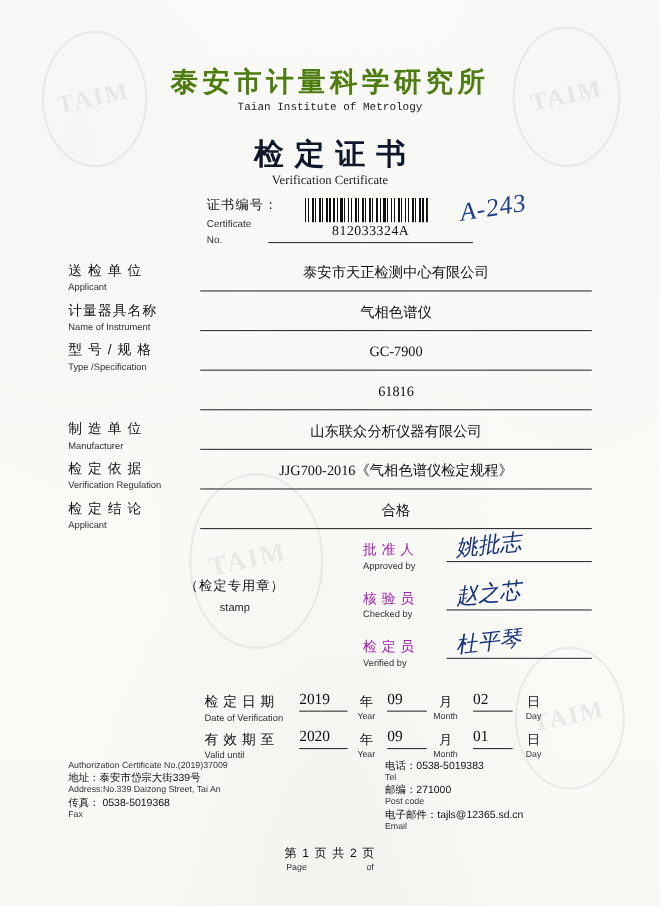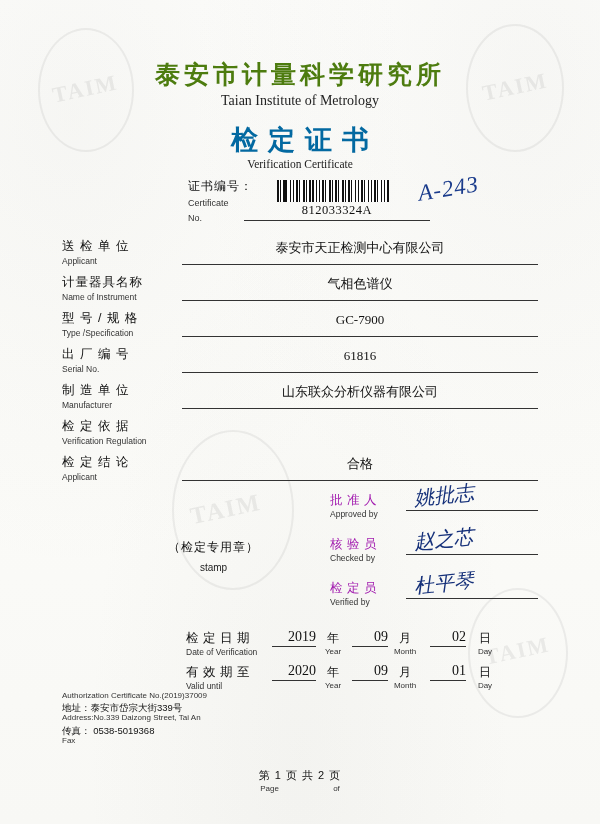--- a/index.html
+++ b/index.html
@@ -62,35 +62,35 @@
     font-weight: bold;
     font-size: 25px;
     letter-spacing: 4px;
     color: #4d7c0f;
   }
   .inst-en {
     position: absolute;
     left: 0; right: 0;
     top: 93px;
     text-align: center;
-    font-family: Liberation Serif, serif;
-    font-size: 14px;
+    font-family: Liberation Mono, monospace;
+    font-size: 10px;
     color: #222;
   }
   .title-cn {
     position: absolute;
     left: 0; right: 0;
     top: 122px;
     text-align: center;
     font-family: "Liberation Serif", serif;
     font-weight: bold;
     font-size: 27px;
     letter-spacing: 10px;
     text-indent: 10px;
-    color: #0369a1;
+    color: #0f172a;
   }
   .title-en {
     position: absolute;
     left: 0; right: 0;
     top: 158px;
     text-align: center;
     font-family: "Liberation Serif", serif;
     font-size: 11.5px;
     color: #222;
   }
@@ -193,21 +193,20 @@
 
   
   .stamp-note {
     position: absolute;
     left: 168px;
     top: 524px;
     text-align: center;
     font-size: 12px;
     color: #111;
     letter-spacing: 1px;
-    margin-top: 15px;
   }
   .stamp-note .en {
     display: block;
     font-size: 10px;
     margin-top: 6px;
     letter-spacing: 0;
     color: #222;
   }
   .sig-row {
     position: absolute;
@@ -278,21 +277,21 @@
     display: block;
     font-size: 8.5px;
     color: #333;
     white-space: nowrap;
   }
   .dnum {
     position: absolute;
     top: -1px;
     font-family: "Liberation Serif", serif;
     font-size: 14px;
-    text-align: right;
+    text-align: left;
     color: #111;
     border-bottom: 1px solid #333;
     padding-bottom: 1px;
   }
   .dunit {
     position: absolute;
     top: 0;
     text-align: center;
     width: 26px;
   }
@@ -391,40 +390,37 @@
 
     <div class="row" style="top:308px;">
       <div class="lab">
         <span class="cn">型 号 / 规 格</span>
         <span class="en">Type /Specification</span>
       </div>
       <div class="val">GC-7900</div>
     </div>
 
     <div class="row" style="top:344px;">
-      <div class="lab">
-        <span class="cn">出 厂 编 号</span>
-        <span class="en">Serial No.</span>
-      </div>
       <div class="val">61816</div>
     </div>
 
     <div class="row" style="top:380px;">
       <div class="lab">
         <span class="cn">制 造 单 位</span>
         <span class="en">Manufacturer</span>
       </div>
       <div class="val">山东联众分析仪器有限公司</div>
     </div>
 
     <div class="row" style="top:416px;">
       <div class="lab">
         <span class="cn">检 定 依 据</span>
         <span class="en">Verification Regulation</span>
       </div>
+      <div class="val">JJG700-2016《气相色谱仪检定规程》</div>
     </div>
 
     <div class="row" style="top:452px;">
       <div class="lab">
         <span class="cn">检 定 结 论</span>
         <span class="en">Applicant</span>
       </div>
       <div class="val">合格</div>
     </div>
 
@@ -505,20 +501,28 @@
     </div>
 
     <div class="footer-left">
       <span class="fl-en">Authorization Certificate No.(2019)37009</span>
       <div class="fl-line">地址：泰安市岱宗大街339号</div>
       <span class="fl-en">Address:No.339 Daizong Street, Tai An</span>
       <div class="fl-line">传真： 0538-5019368</div>
       <span class="fl-en">Fax</span>
     </div>
 
+    <div class="footer-right">
+      <div class="fl-line">电话：0538-5019383</div>
+      <span class="fl-en">Tel</span>
+      <div class="fl-line">邮编：271000</div>
+      <span class="fl-en">Post code</span>
+      <div class="fl-line">电子邮件：tajls@12365.sd.cn</div>
+      <span class="fl-en">Email</span>
+    </div>
 
     <div class="page-no">
       <span class="pp">第 1 页 共 2 页</span>
       <span class="en">
         <span>Page</span>
         <span>of</span>
       </span>
     </div>
   </div>
 </div>

